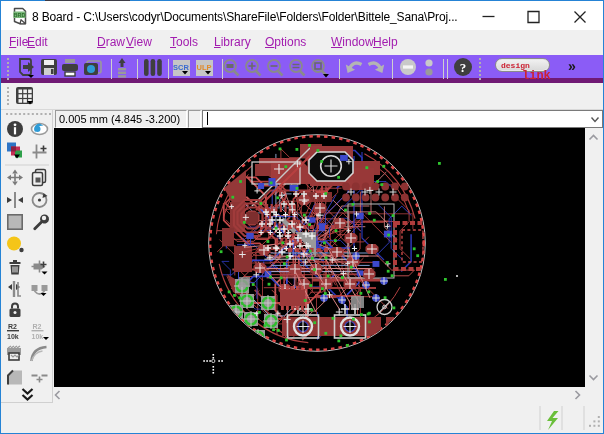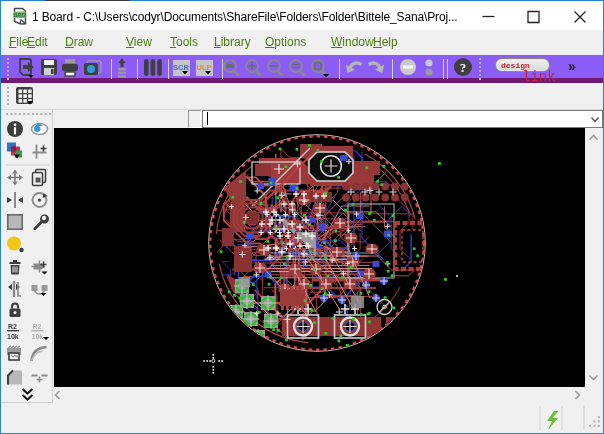--- a/index.html
+++ b/index.html
@@ -6,21 +6,21 @@
 html,body { width:604px; height:434px; overflow:hidden; }
 body { font-family:"Liberation Sans", sans-serif; background:#f0f0f0; position:relative; }
 .abs { position:absolute; }
 
 #winborder { left:0; top:0; width:604px; height:434px; border:1px solid #2583d5; z-index:50; pointer-events:none; }
 #topsliver { left:45px; top:0; width:85px; height:1px; background:#3a3a45; z-index:60; }
 
 #titlebar { left:1px; top:1px; width:602px; height:29px; background:#ffffff; }
 #titletext { left:31px; top:9px; font-size:12px; letter-spacing:-0.15px; color:#000; white-space:nowrap; }
 
-#menubar { left:1px; top:30px; width:602px; height:25px; background:#f0f0f0; font-size:12px; color:#4d7c0f; }
+#menubar { left:1px; top:30px; width:602px; height:25px; background:#f0f0f0; font-size:12px; color:#a21caf; }
 .mi { position:absolute; top:5px; }
 .mi u { text-decoration:underline; }
 
 #toolbar1 { left:1px; top:55px; width:602px; height:28px; background:#8b5cf6; border-bottom:5px solid #701a75; }
 
 #toolbar2 { left:1px; top:84px; width:602px; height:26px; background:#f0f0f0; border-bottom:1px solid #d9d9d9; }
 
 #coordrow { left:1px; top:110px; width:602px; height:18px; background:#f0f0f0; }
 #coordbox { left:54px; top:0px; width:132px; height:18px; background:#f0f0f0; border:1px solid #9a9a9a; border-right-color:#fff; border-bottom-color:#fff; font-size:11px; color:#000; padding:2px 0 0 3px; }
 #minibox { left:187px; top:0px; width:13px; height:18px; background:#f0f0f0; border:1px solid #9a9a9a; border-right-color:#fff; border-bottom-color:#fff; }
@@ -36,31 +36,31 @@
 </head>
 <body>
 <div class="abs" id="topsliver"></div>
 <div class="abs" id="titlebar">
   <svg class="abs" style="left:11px;top:6px" width="15" height="18" viewBox="0 0 15 18">
     <path d="M2.5 1.5 h8.2 l2.8 2.8 v12.2 h-6 l-5 -2 z" fill="#fff" stroke="#4a4a4a" stroke-width="1.5" stroke-linejoin="round"></path>
     <rect x="1.5" y="4.5" width="12" height="6.5" fill="#7cb87c"></rect>
     <text x="7.5" y="10" font-size="5.5" fill="#2c6e2c" text-anchor="middle" font-weight="bold" font-family="Liberation Sans">BRD</text>
     <path d="M8 16.8 l5.5 -0 l-4.5 -4 z" fill="#fff" stroke="#4a4a4a" stroke-width="1.3" stroke-linejoin="round"></path>
   </svg>
-  <div class="abs" id="titletext">1 Board - C:\Users\codyr\Documents\ShareFile\Folders\Folder\Bittele_Sana\Proj...</div>
+  <div class="abs" id="titletext">8 Board - C:\Users\codyr\Documents\ShareFile\Folders\Folder\Bittele_Sana\Proj...</div>
   <svg class="abs" style="left:460px;top:0" width="140" height="29" viewBox="0 0 140 29">
     <path d="M21.5 15.5 h12" stroke="#222" stroke-width="1.3"></path>
     <path d="M67 10.5 h11 v11 h-11 z" fill="none" stroke="#222" stroke-width="1.3"></path>
     <path d="M113.5 10.5 l11 11 M124.5 10.5 l-11 11" stroke="#222" stroke-width="1.3"></path>
   </svg>
 </div>
 <div class="abs" id="menubar">
   <span class="mi" style="left:8px"><u>F</u>ile</span>
   <span class="mi" style="left:26px"><u>E</u>dit</span>
-  <span class="mi" style="left:64px"><u>D</u>raw</span>
+  <span class="mi" style="left:96px"><u>D</u>raw</span>
   <span class="mi" style="left:125px"><u>V</u>iew</span>
   <span class="mi" style="left:169px"><u>T</u>ools</span>
   <span class="mi" style="left:213px"><u>L</u>ibrary</span>
   <span class="mi" style="left:264px"><u>O</u>ptions</span>
   <span class="mi" style="left:330px"><u>W</u>indow</span>
   <span class="mi" style="left:372px"><u>H</u>elp</span>
 </div>
 <div class="abs" id="toolbar1"><svg width="602" height="28" viewBox="0 0 602 28">
       <rect x="6" y="3" width="2" height="2" fill="#b0b0b0"></rect>
       <rect x="6" y="7" width="2" height="2" fill="#b0b0b0"></rect>
@@ -140,41 +140,42 @@
       <circle cx="462" cy="12" r="9" fill="#3f3f3f"></circle>
       <text x="462" y="16.5" font-size="13" font-weight="bold" fill="#fff" text-anchor="middle" font-family="Liberation Serif">?</text>
       <rect x="478" y="3" width="2" height="2" fill="#b0b0b0"></rect>
       <rect x="478" y="7" width="2" height="2" fill="#b0b0b0"></rect>
       <rect x="478" y="11" width="2" height="2" fill="#b0b0b0"></rect>
       <rect x="478" y="15" width="2" height="2" fill="#b0b0b0"></rect>
       <rect x="478" y="19" width="2" height="2" fill="#b0b0b0"></rect>
       <rect x="478" y="23" width="2" height="2" fill="#b0b0b0"></rect>
     </svg><div style="position:absolute;left:494px;top:3px;width:55px;height:14px;background:linear-gradient(#f2f2f2,#d8d8d8);border:1px solid #8a8a8a;border-radius:10px;box-shadow:0 0 0 1px #e8e8e8 inset;">
       <div style="position:absolute;left:5px;top:2px;font-size:8px;color:#cc2233;font-weight:bold;letter-spacing:0px;font-family:'Liberation Mono',monospace;">design</div>
-      <div style="position:absolute;left:26px;top:10px;font-size:14px;color:#cc2233;font-weight:normal;font-family:'Liberation Mono',monospace;">link</div>
+      <div style="position:absolute;left:26px;top:10px;font-size:12px;color:#cc2233;font-weight:bold;font-family:'Liberation Mono',monospace;">link</div>
     </div><div style="position:absolute;left:567px;top:3px;font-size:14px;font-weight:bold;color:#1a1a1a;">»</div></div>
 <div class="abs" id="toolbar2"><svg width="602" height="26" viewBox="0 0 602 26">
       <rect x="6" y="3" width="2" height="2" fill="#b0b0b0"></rect>
       <rect x="6" y="7" width="2" height="2" fill="#b0b0b0"></rect>
       <rect x="6" y="11" width="2" height="2" fill="#b0b0b0"></rect>
       <rect x="6" y="15" width="2" height="2" fill="#b0b0b0"></rect>
       <rect x="6" y="19" width="2" height="2" fill="#b0b0b0"></rect>
       <rect x="15" y="3" width="17" height="17" rx="2" fill="#3f3f3f"></rect>
       <rect x="17.5" y="5.5" width="3.6" height="3.6" fill="#f2f2f2"></rect>
       <rect x="22.3" y="5.5" width="3.6" height="3.6" fill="#f2f2f2"></rect>
       <rect x="27.1" y="5.5" width="3.6" height="3.6" fill="#f2f2f2"></rect>
       <rect x="17.5" y="10.3" width="3.6" height="3.6" fill="#f2f2f2"></rect>
       <rect x="22.3" y="10.3" width="3.6" height="3.6" fill="#f2f2f2"></rect>
       <rect x="27.1" y="10.3" width="3.6" height="3.6" fill="#f2f2f2"></rect>
       <rect x="17.5" y="15.1" width="3.6" height="3.6" fill="#f2f2f2"></rect>
       <rect x="22.3" y="15.1" width="3.6" height="3.6" fill="#f2f2f2"></rect>
       <rect x="27.1" y="15.1" width="3.6" height="3.6" fill="#f2f2f2"></rect>
       <path d="M26 17 l3 3.5 3 -3.5 z" fill="#000"></path>
     </svg></div>
 <div class="abs" id="coordrow">
+  <div class="abs" id="coordbox">0.005 mm (4.845 -3.200)</div>
   <div class="abs" id="minibox"></div>
   <div class="abs" id="cmdbox"></div>
 </div>
 <div class="abs" id="caret"></div>
 <svg class="abs" style="left:588px;top:110px" width="14" height="18" viewBox="0 0 14 18">
     <path d="M3.5 7.5 l3.5 4 3.5 -4" fill="none" stroke="#555" stroke-width="1.4"></path>
   </svg>
 <div class="abs" id="lefttb"><svg width="52" height="293" viewBox="0 0 52 293">
       <rect x="5" y="3" width="2" height="2" fill="#b0b0b0"></rect>
       <rect x="9.3" y="3" width="2" height="2" fill="#b0b0b0"></rect>

